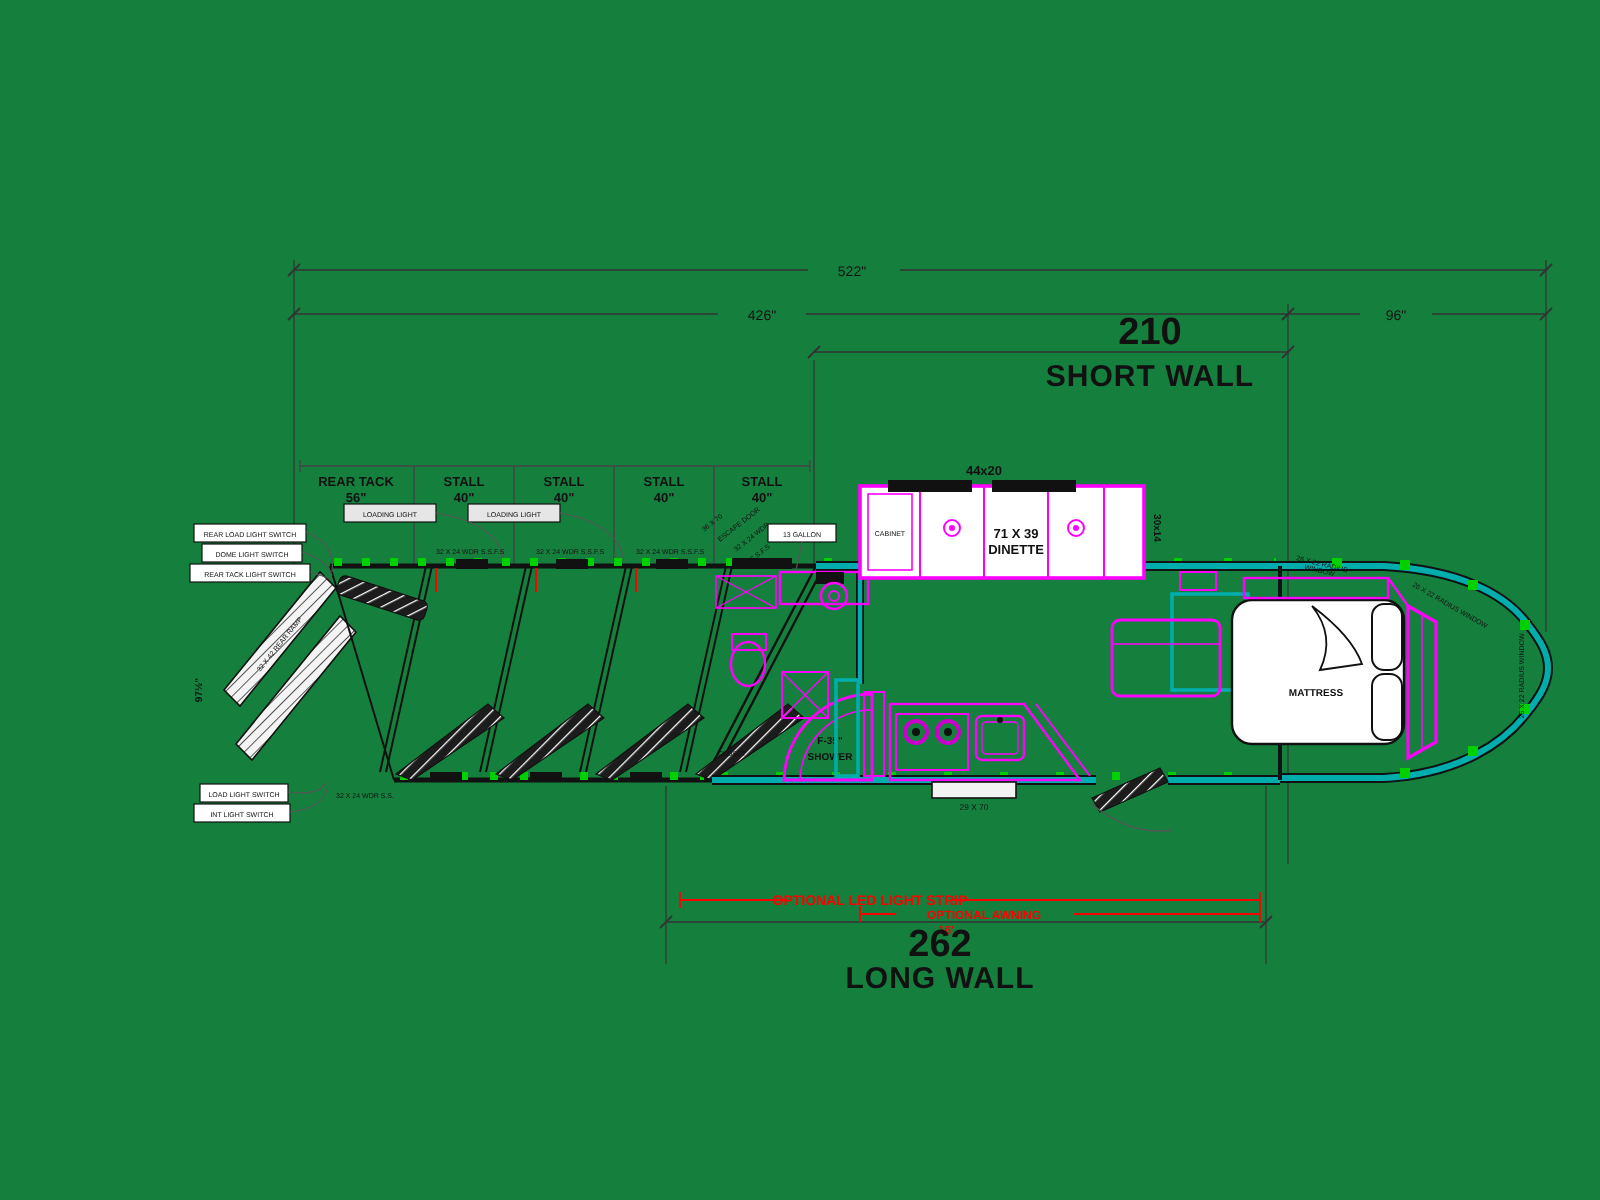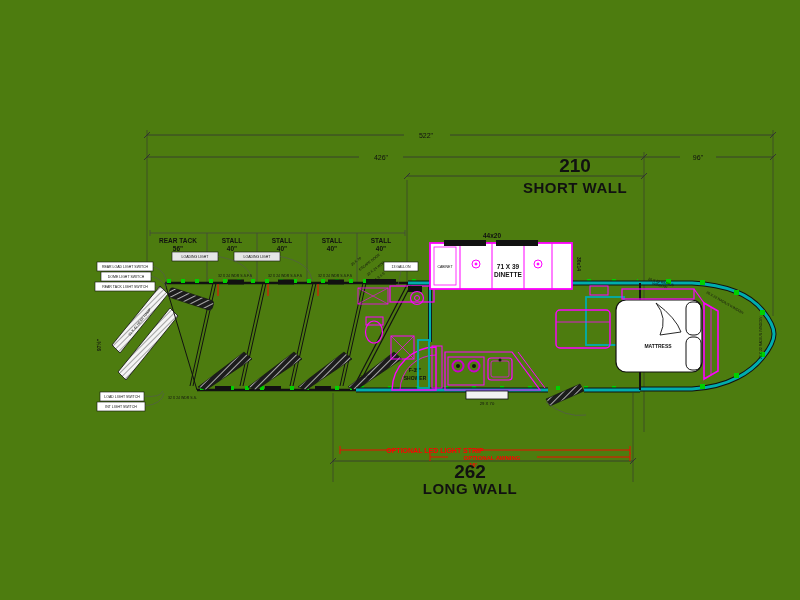--- a/index.html
+++ b/index.html
@@ -1,16 +1,16 @@
 <!DOCTYPE html>
 <html><head>
 <meta charset="utf-8">
 <style>
   html,body{margin:0;padding:0;background:#ffffff;}
-  .canvas{position:relative;width:800px;height:600px;background:#4d7c0f;overflow:hidden;
+  .canvas{position:relative;width:800px;height:600px;background:#15803d;overflow:hidden;
           font-family:"Liberation Sans", sans-serif;}
   svg text{font-family:"Liberation Sans", sans-serif;fill:#111;}
   .dim{font-size:7px;}
   .big{font-size:19px;font-weight:bold;}
   .wall-lbl{font-size:15px;font-weight:bold;letter-spacing:.5px;}
   .hdr{font-size:6.5px;font-weight:bold;}
   .tiny{font-size:3.5px;}
   .tiny4{font-size:4.2px;}
   .tiny5{font-size:5px;font-weight:bold;}
   .red-lbl{font-size:7px;font-weight:bold;fill:#ff0000;}

